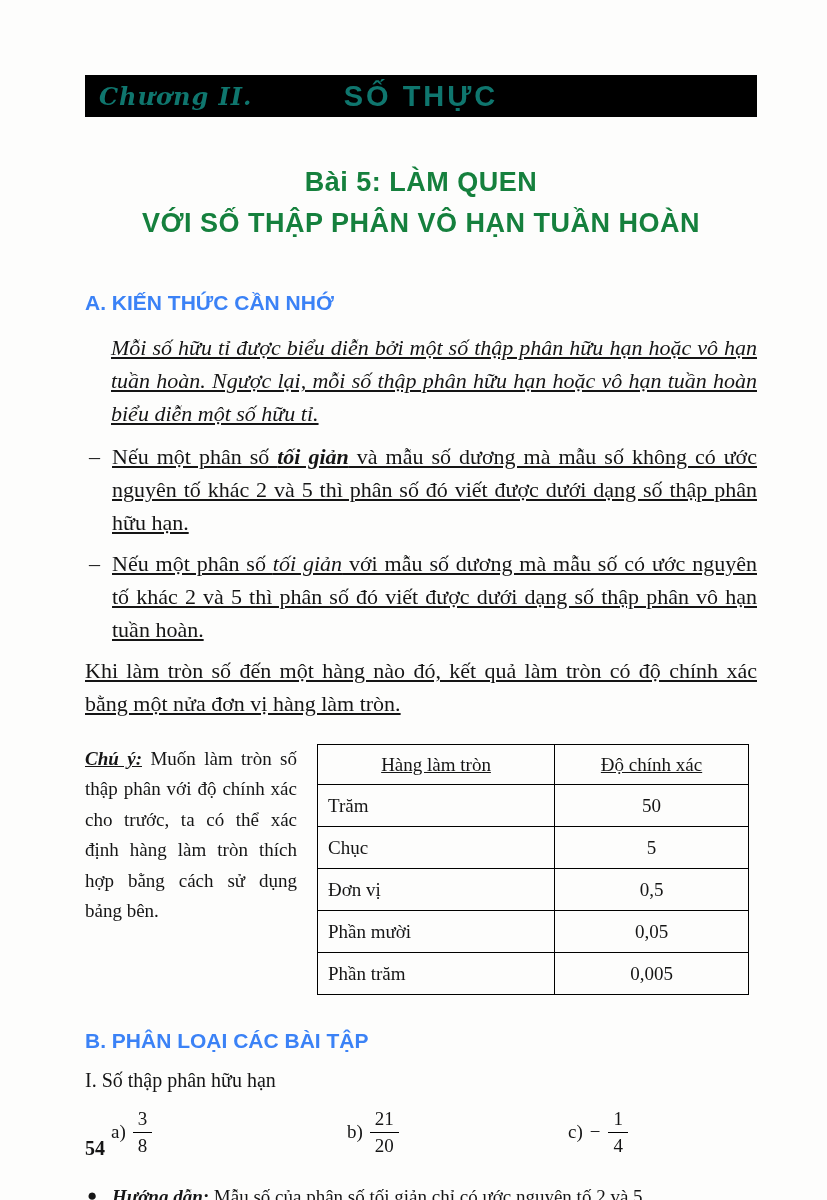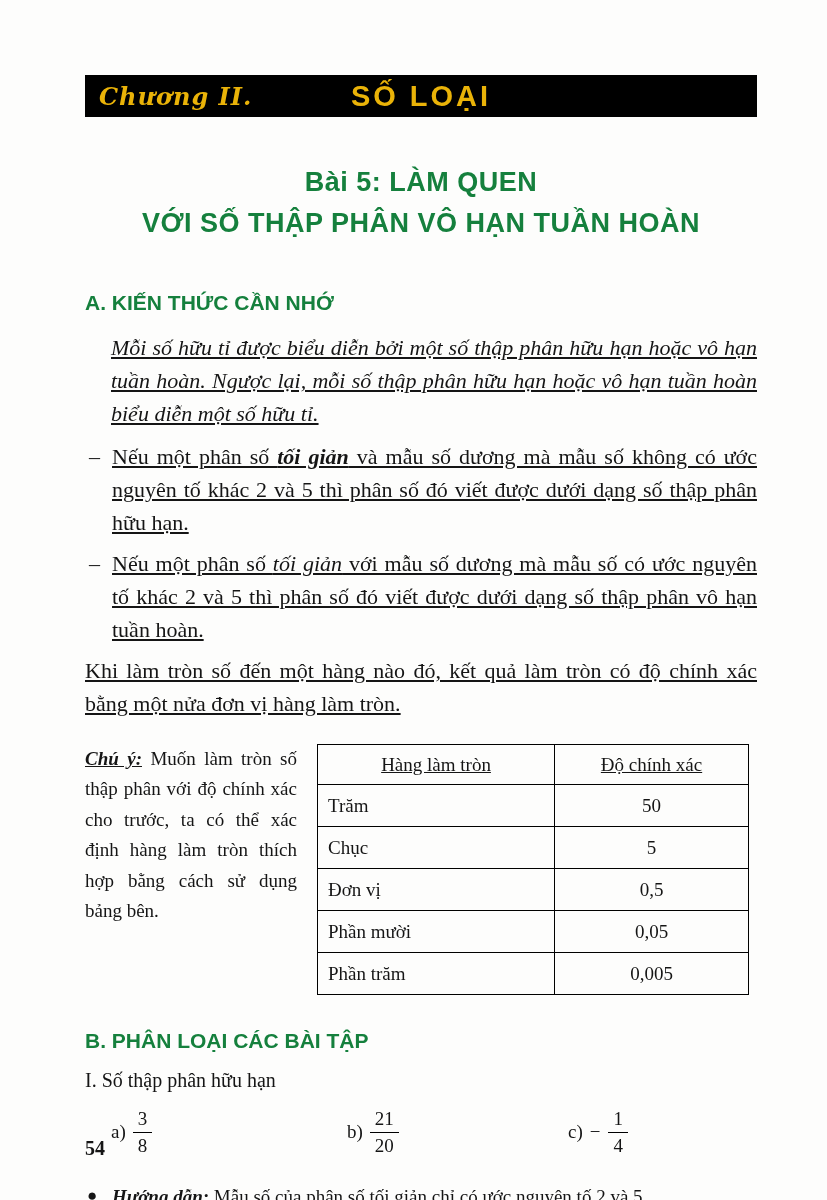--- a/index.html
+++ b/index.html
@@ -13,21 +13,21 @@
     color: #151515;
     padding: 75px 70px 0 85px;
     overflow: hidden;
   }
 
   
   .chapter-bar {
     position: relative;
     height: 42px;
     background: #000;
-    color: #eab308;
+    color: #0f766e;
     display: flex;
     align-items: center;
     margin-bottom: 50px;
   }
   .chapter-name {
     position: absolute;
     left: 14px;
     font-family: "DejaVu Serif", serif;
     font-style: italic;
     font-weight: bold;
@@ -52,21 +52,21 @@
     margin-bottom: 52px;
   }
   .lesson-line1 { font-size: 27px; margin-bottom: 10px; letter-spacing: .5px; }
   .lesson-line2 { font-size: 27px; letter-spacing: .5px; }
 
   
   .heading {
     font-family: "Liberation Sans", sans-serif;
     font-weight: bold;
     font-size: 21px;
-    color: #15803d;
+    color: #3b82f6;
     margin-bottom: 16px;
   }
 
   .body-text { font-size: 22px; line-height: 1.5; text-align: justify; text-decoration: underline; }
 
   .intro {
     font-style: italic;
     margin-left: 26px;
     margin-bottom: 10px;
   }
@@ -160,21 +160,21 @@
     font-size: 20px;
   }
 </style>
 </head>
 <body>
 
 <div class="page">
 
   <div class="chapter-bar">
     <span class="chapter-name">Chương II.</span>
-    <span class="chapter-title">SỐ LOẠI</span>
+    <span class="chapter-title">SỐ THỰC</span>
   </div>
 
   <div class="lesson-title">
     <div class="lesson-line1">Bài 5: LÀM QUEN</div>
     <div class="lesson-line2">VỚI SỐ THẬP PHÂN VÔ HẠN TUẦN HOÀN</div>
   </div>
 
   <div class="heading">A. KIẾN THỨC CẦN NHỚ</div>
 
   <p class="body-text intro">Mỗi số hữu tỉ được biểu diễn bởi một số thập phân hữu hạn hoặc vô hạn tuần hoàn. Ngược lại, mỗi số thập phân hữu hạn hoặc vô hạn tuần hoàn biểu diễn một số hữu tỉ.</p>

